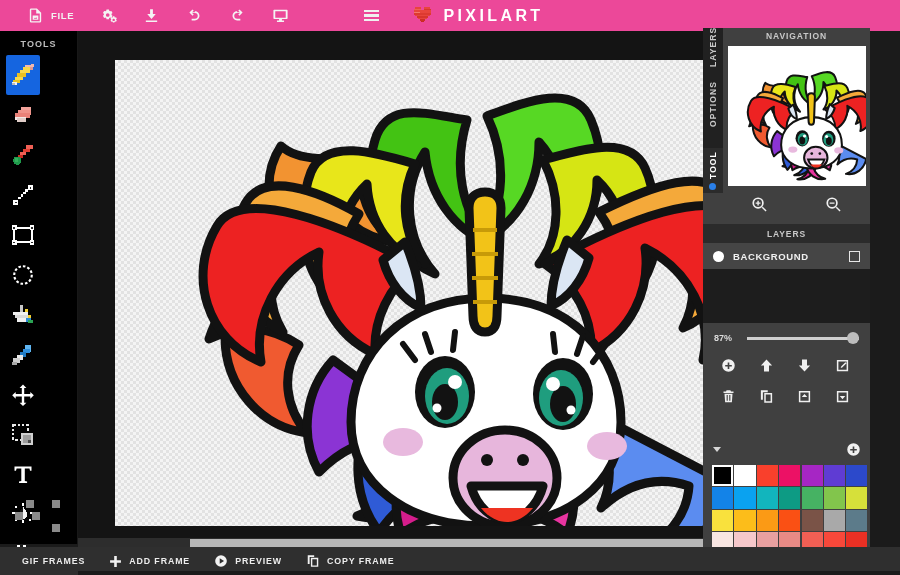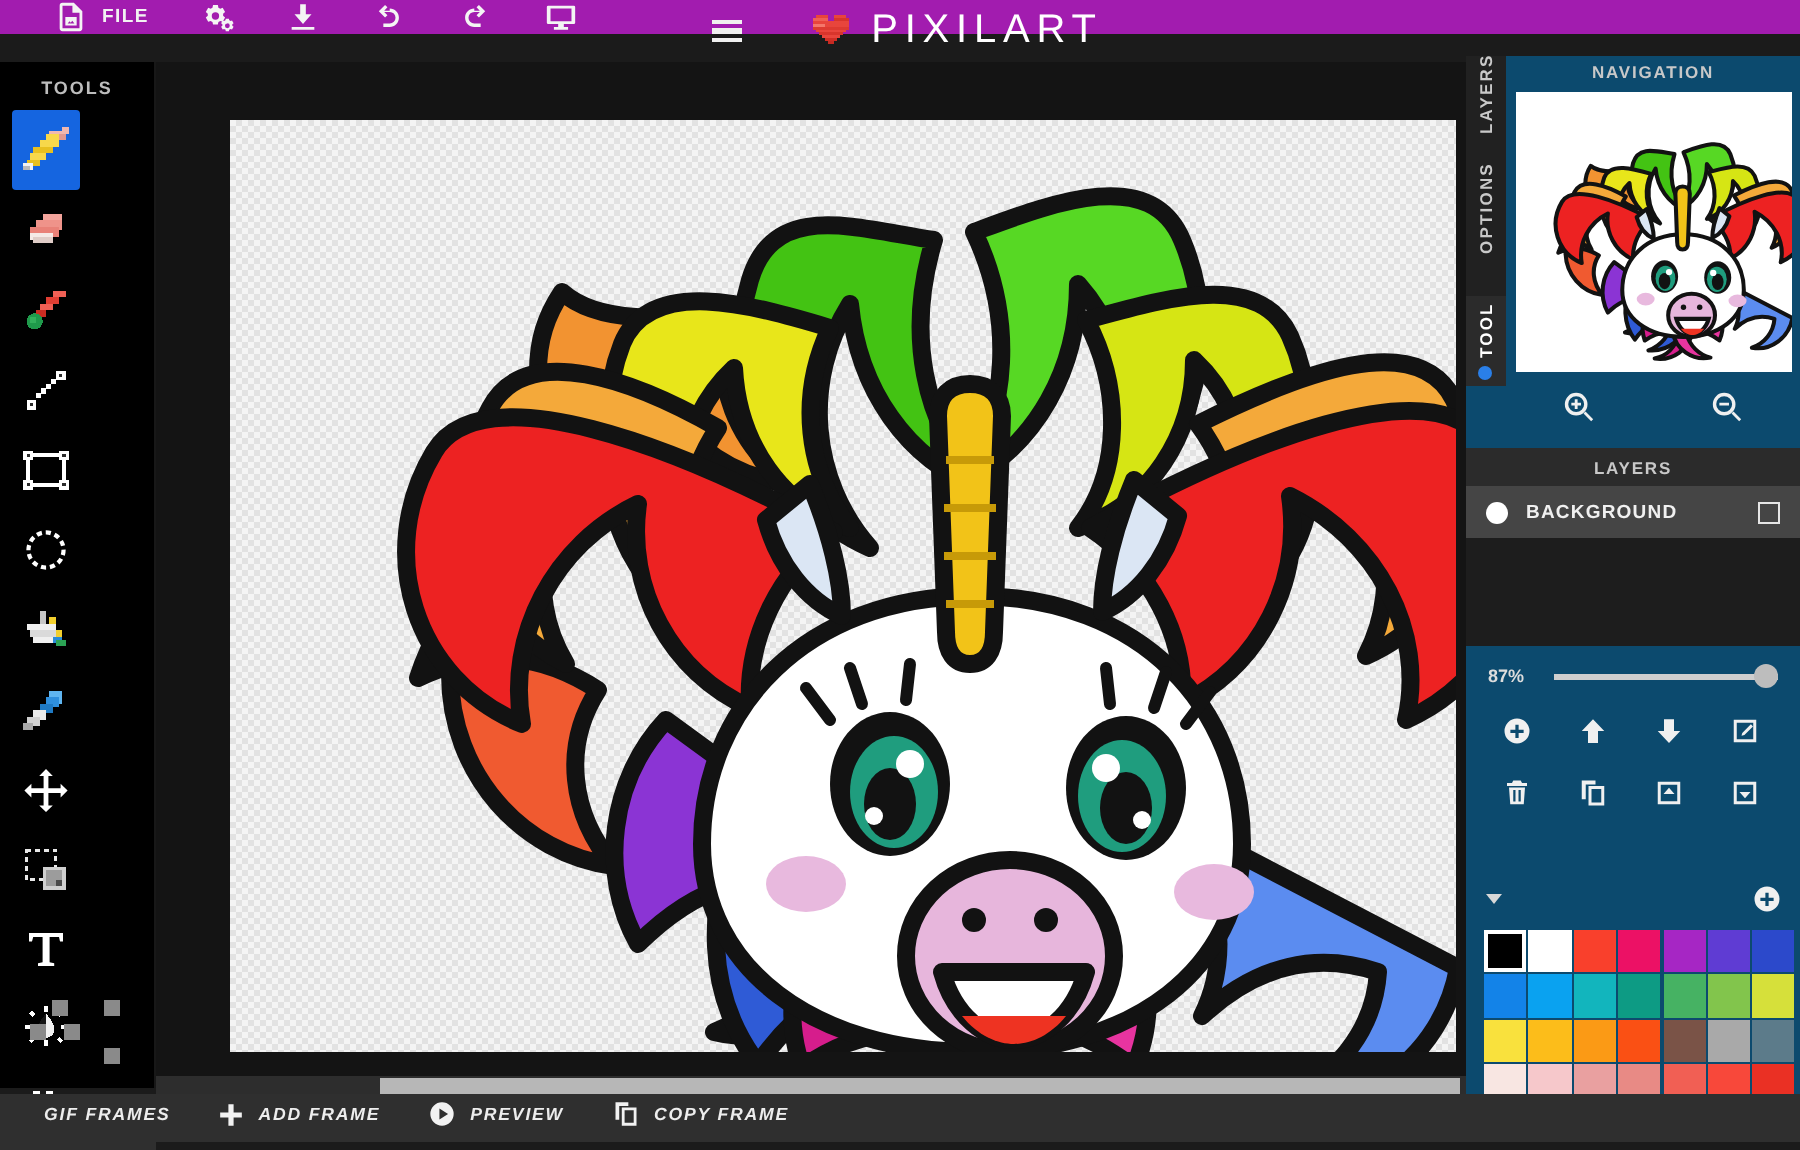--- a/index.html
+++ b/index.html
@@ -6,22 +6,22 @@
   html,body { width:900px; height:575px; overflow:hidden; }
   body {
     font-family:"Liberation Sans", sans-serif;
     background:#1b1b1b; color:#e8e8e8;
     -webkit-font-smoothing:antialiased;
   }
   #app { position:relative; width:900px; height:575px; }
 
   
   .topbar{
-    position:absolute; top:0; left:0; width:900px; height:17px;
-    background:#a21caf; display:flex; align-items:center;text-align:right;
+    position:absolute; top:0; left:0; width:900px; height:31px;
+    background:#ec4899; display:flex; align-items:center;text-align:right;
   }
   .topbar-left{ display:flex; align-items:center; height:31px; padding-left:14px; gap:0px; }
   .tb-btn{
     height:31px; display:flex; align-items:center; gap:7px;
     padding:0 13px; cursor:pointer; color:#f2f2f2;
   }
   .tb-label{ font-size:9.5px; font-weight:bold; letter-spacing:.7px; }
   .tb-ico{ display:block; width:17px; height:17px; }
   .tb-ico svg{ display:block; width:17px; height:17px; fill:#f4f4f4; }
 
@@ -33,21 +33,21 @@
   .topbar-center > *{ pointer-events:auto; }
   .burger{ width:30px; height:31px; display:flex; align-items:center; justify-content:center; cursor:pointer;}
   .burger i{ display:block; width:15px; height:11px; position:relative; }
   .burger i:before,.burger i:after,.burger i span{
     content:""; position:absolute; left:0; width:15px; height:2.4px; background:#f0f0f0; border-radius:0;
   }
   .burger i:before{ top:0; } .burger i span{ top:4.3px; display:block;} .burger i:after{ top:8.6px; }
   .brand{ display:flex; align-items:center; gap:10px; margin-left:26px; cursor:pointer;}
   .heart{ width:21px; height:19px; display:block; }
   .brandname{
-    font-size:20px; font-weight:normal; letter-spacing:3.4px; color:#fff;
+    font-size:16px; font-weight:bold; letter-spacing:3.4px; color:#fff;
   }
 
   
   .tools{
     position:absolute; left:0; top:31px; width:78px; height:513px;
     background:#000000; border-right:1px solid #181818;
   }
   .tools-title{
     text-align:center; font-size:9px; font-weight:bold; letter-spacing:1px;
     color:#bdbdbd; padding:8px 0 6px;
@@ -82,21 +82,21 @@
   .art{ position:absolute; left:0; top:0; width:613px; height:466px; }
   .hscroll{
     position:absolute; left:78px; top:538px; width:655px; height:13px; background:#2d2d2d;
   }
   .hscroll-thumb{
     position:absolute; left:112px; top:1px; width:540px; height:11px; background:#b7b7b7;
   }
 
   
   .right{
-    position:absolute; left:733px; top:28px; width:167px; height:519px; background:#0c4a6e;
+    position:absolute; left:703px; top:28px; width:167px; height:519px; background:#404040;
   }
   .vtabs{
     position:absolute; left:0; top:0; width:20px; height:165px; background:#212121;
   }
   .vtab{
     position:absolute; left:0; width:20px; color:#c9c9c9; cursor:pointer;
   }
   .vtab span{
     display:block; transform:rotate(-90deg); transform-origin:center;
     white-space:nowrap; font-size:8.5px; font-weight:bold; letter-spacing:1.1px;
@@ -156,21 +156,21 @@
   .swatches{
     position:relative; display:grid; grid-template-columns:repeat(7,21.2px);
     gap:1.2px; padding:4px 0 0 9px;
   }
   .sw{ width:21.2px; height:21.2px; cursor:pointer; }
   .sw.sel{ outline:2px solid #ffffff; outline-offset:-2px; }
 
   
   .bottom{
     position:absolute; left:0; top:547px; width:900px; height:24px; background:#2f2f2f;
-    display:flex; align-items:flex-end; padding-left:10px;font-style:italic;
+    display:flex; align-items:flex-start; padding-left:10px;
   }
   .bb{
     display:flex; align-items:center; gap:7px; height:28px; padding:0 12px; cursor:pointer;
   }
   .bb-label{ font-size:8.8px; font-weight:bold; letter-spacing:.9px; color:#ededed; }
   .bb-big{ font-size:11.5px; font-weight:bold; letter-spacing:.5px; color:#f3f3f3; }
   .bb svg{ display:block; fill:#f2f2f2; }
   .tools-bottom-bg{ position:absolute; left:0; top:547px; width:78px; height:28px; background:#2f2f2f;}
 </style>
 </head>

